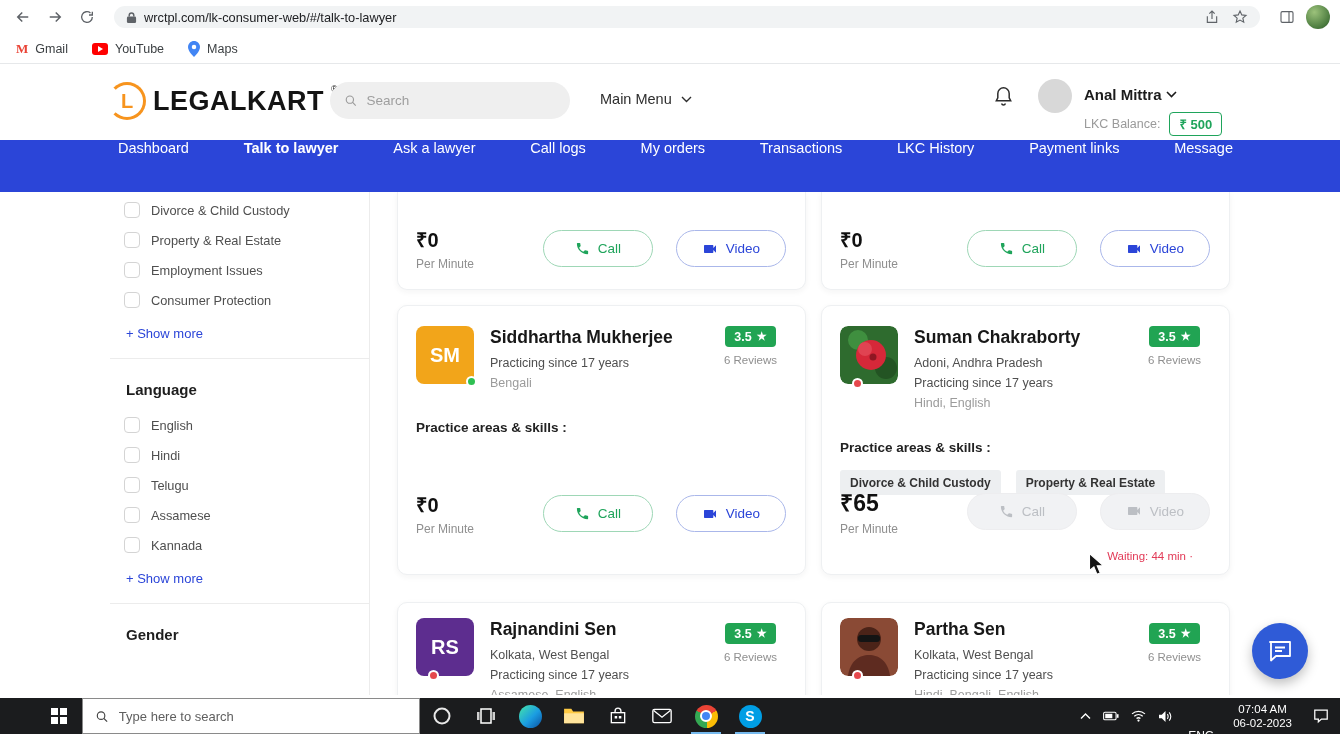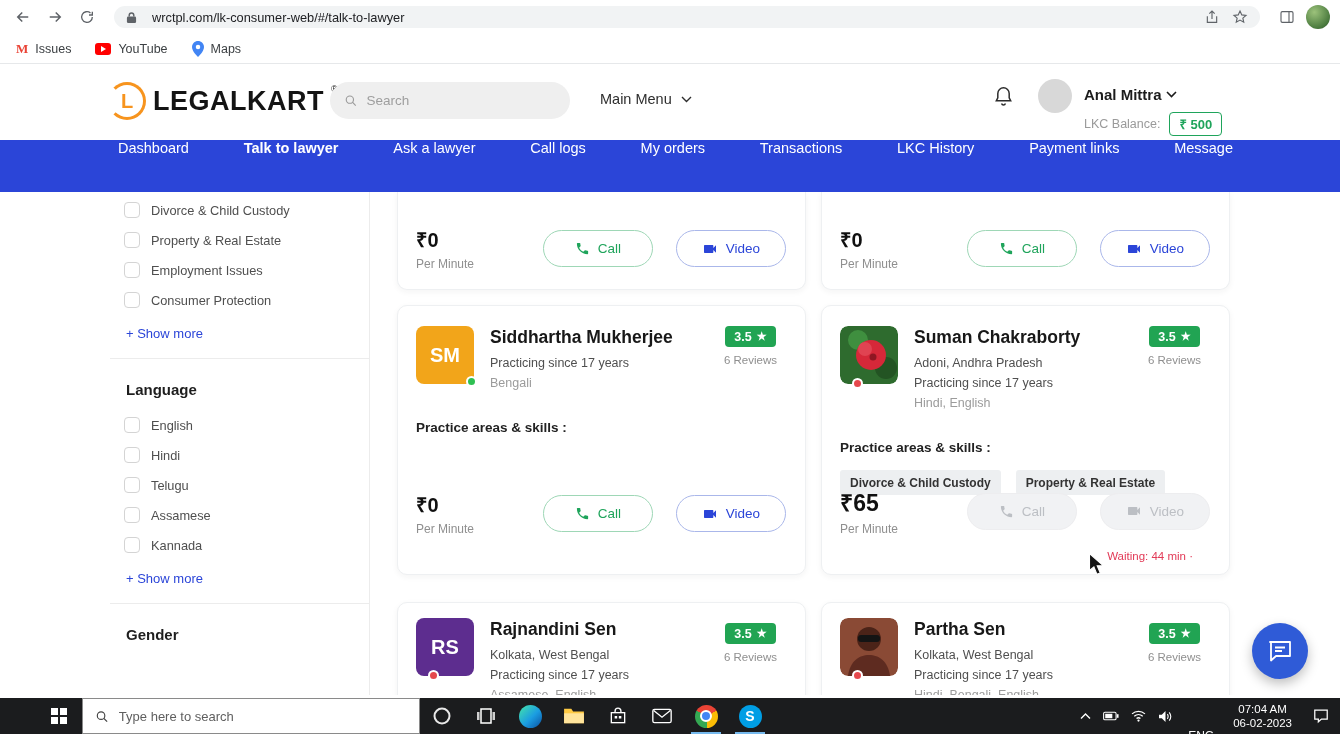--- a/index.html
+++ b/index.html
@@ -4,21 +4,21 @@
 <style>
   * { box-sizing: border-box; margin: 0; padding: 0; }
   html, body { width: 1340px; height: 734px; overflow: hidden; }
   body { position: relative; font-family: "Liberation Sans", sans-serif; background: #fff; color: #222; }
   svg { display: block; }
   button { font-family: inherit; cursor: pointer; }
 
   
   .browser-bar { position: absolute; top: 0; left: 0; right: 0; height: 34px; background: #fff; display: flex; align-items: center; padding: 0 10px; gap: 6px; }
   .nav-ico { width: 26px; height: 26px; border-radius: 50%; display: flex; align-items: center; justify-content: center; cursor: pointer; flex: none; }
-  .addr { flex: 1; height: 22px; background: #f1f3f4; border-radius: 14px; display: flex; align-items: center; gap: 15px; padding: 0 12px; margin: 0 8px; }
+  .addr { flex: 1; height: 22px; background: #f1f3f4; border-radius: 14px; display: flex; align-items: center; gap: 7px; padding: 0 12px; margin: 0 8px; }
   .addr-url { font-size: 12.8px; color: #202124; flex: 1; white-space: nowrap; }
   .addr-right { display: flex; align-items: center; gap: 12px; }
   .chrome-avatar { width: 24px; height: 24px; border-radius: 50%; background: radial-gradient(circle at 35% 30%, #9cc27b, #4a7a3e 70%, #2d4f27); flex: none; cursor: pointer; }
 
   .bookmarks { position: absolute; top: 34px; left: 0; right: 0; height: 30px; background: #fff; border-bottom: 1px solid #e6e8ea; display: flex; align-items: center; gap: 24px; padding: 0 16px; }
   .bm { display: flex; align-items: center; gap: 7px; font-size: 12.5px; color: #3c4043; cursor: pointer; }
   .gmail-m { color: #ea4335; font-weight: 700; font-size: 13px; font-family: "Liberation Serif", serif; }
 
   
   .site-header { position: absolute; top: 64px; left: 0; right: 0; height: 76px; background: #fff; }
@@ -153,21 +153,21 @@
         <rect x="3" y="4" width="18" height="16" rx="2"></rect>
         <line x1="15" y1="4" x2="15" y2="20"></line>
       </svg>
   </span>
   <span class="chrome-avatar"></span>
 </div>
 
 <div class="bookmarks">
   <span class="bm">
     <span class="gmail-m">M</span>
-    <span>Issues</span>
+    <span>Gmail</span>
   </span>
   <span class="bm">
     <svg width="16" height="12">
         <rect width="16" height="12" rx="3" fill="#f00"></rect>
         <path d="M6 3l5 3-5 3z" fill="#fff"></path>
       </svg>
     <span>YouTube</span>
   </span>
   <span class="bm">
     <svg width="12" height="16" viewBox="0 0 24 32">

